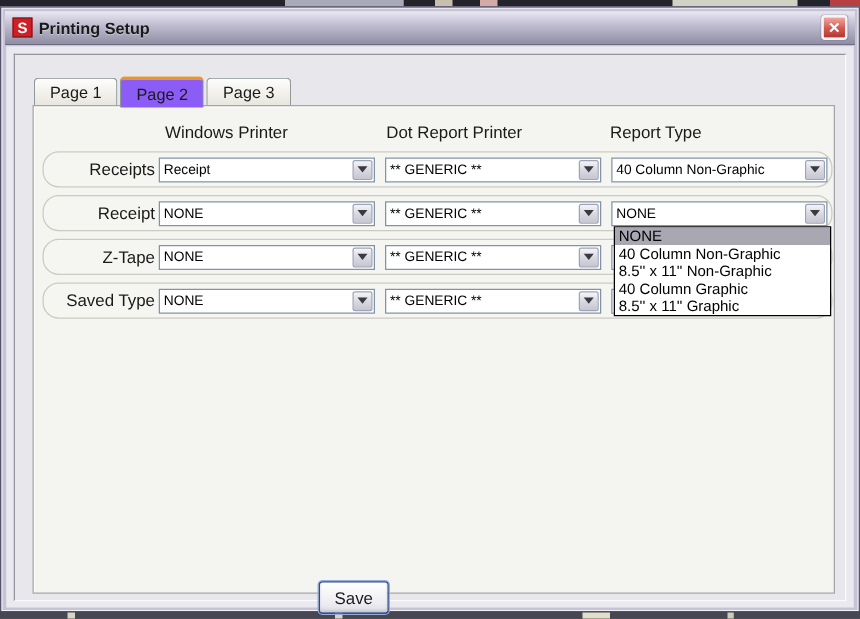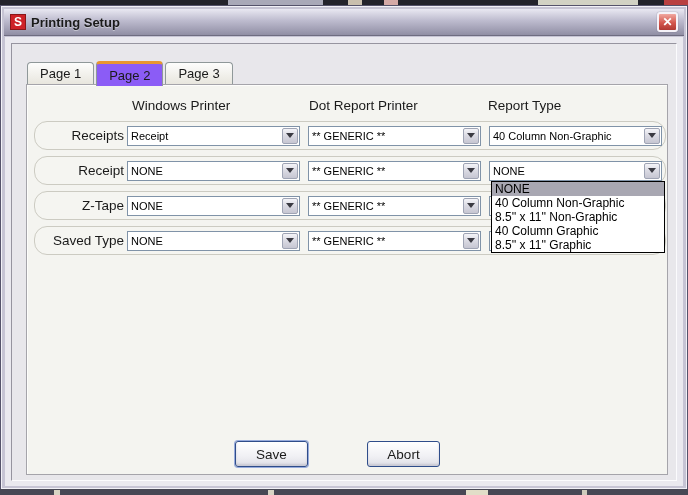--- a/index.html
+++ b/index.html
@@ -79,24 +79,24 @@
          border-top:5px solid #3A3A42; }
 
   
   .popup { position:absolute; left:464px; top:96px; width:174px; background:#FFFFFF;
            border:1px solid #000000; z-index:10; }
   .popup-item { height:14px; line-height:14px; font-size:12px; color:#000; padding:0 3px;
                 white-space:nowrap; overflow:hidden; cursor:pointer; }
   .popup-item.selected { background:#A8A7B2; }
 
   
-  .xp-btn { position:absolute; top:356px; width:73px; height:26px; font-family:"Liberation Sans", sans-serif;
+  .xp-btn { position:absolute; top:380px; width:56px; height:26px; font-family:"Liberation Sans", sans-serif;
             font-size:13.5px; color:#1A1A1A; border:1px solid #2F4D8A; border-radius:3px;
             background:linear-gradient(180deg,#FFFFFF 0%,#F0F0F4 60%,#DFDFE6 100%);
-            box-shadow:inset 0 -2px 2px #C9C9D4; cursor:pointer; }
+            box-shadow:inset 0 -2px 2px #C9C9D4; cursor:pointer;margin-left:20px; }
   .xp-btn.save { left:208px; box-shadow:inset 0 -2px 2px #C9C9D4, 0 0 0 1px #97ABDC; }
   .xp-btn.abort { left:340px; }
 </style>
 </head>
 <body>
 
 <div class="screen">
 
   <div class="bg-top-strip">
     <div class="frag f1"></div>
@@ -222,21 +222,20 @@
 
           <div class="popup">
             <div class="popup-item selected">NONE</div>
             <div class="popup-item">40 Column Non-Graphic</div>
             <div class="popup-item">8.5'' x 11'' Non-Graphic</div>
             <div class="popup-item">40 Column Graphic</div>
             <div class="popup-item">8.5'' x 11'' Graphic</div>
           </div>
 
           <button class="xp-btn save">Save</button>
-          <button class="xp-btn abort">Abort</button>
 
         </div>
       </div>
     </div>
   </div>
 
   <div class="bg-bottom-strip">
     <div class="tmark m1"></div>
     <div class="tmark m2"></div>
     <div class="tmark m3"></div>

